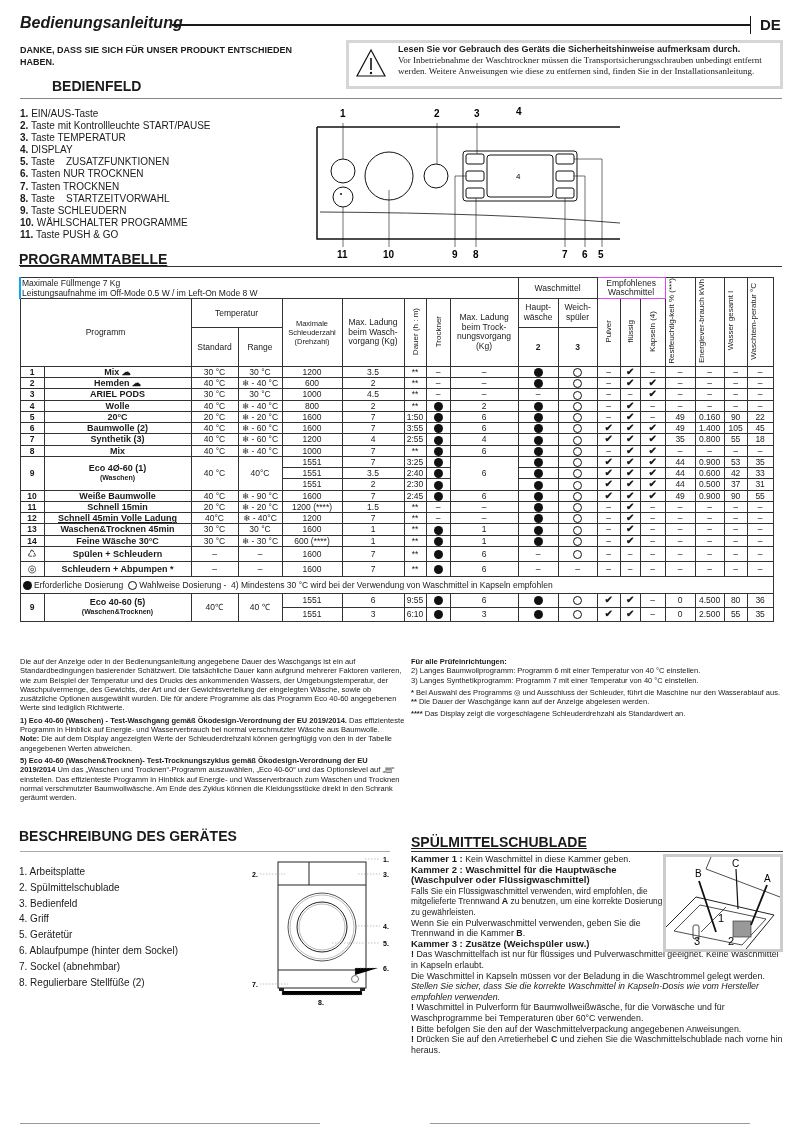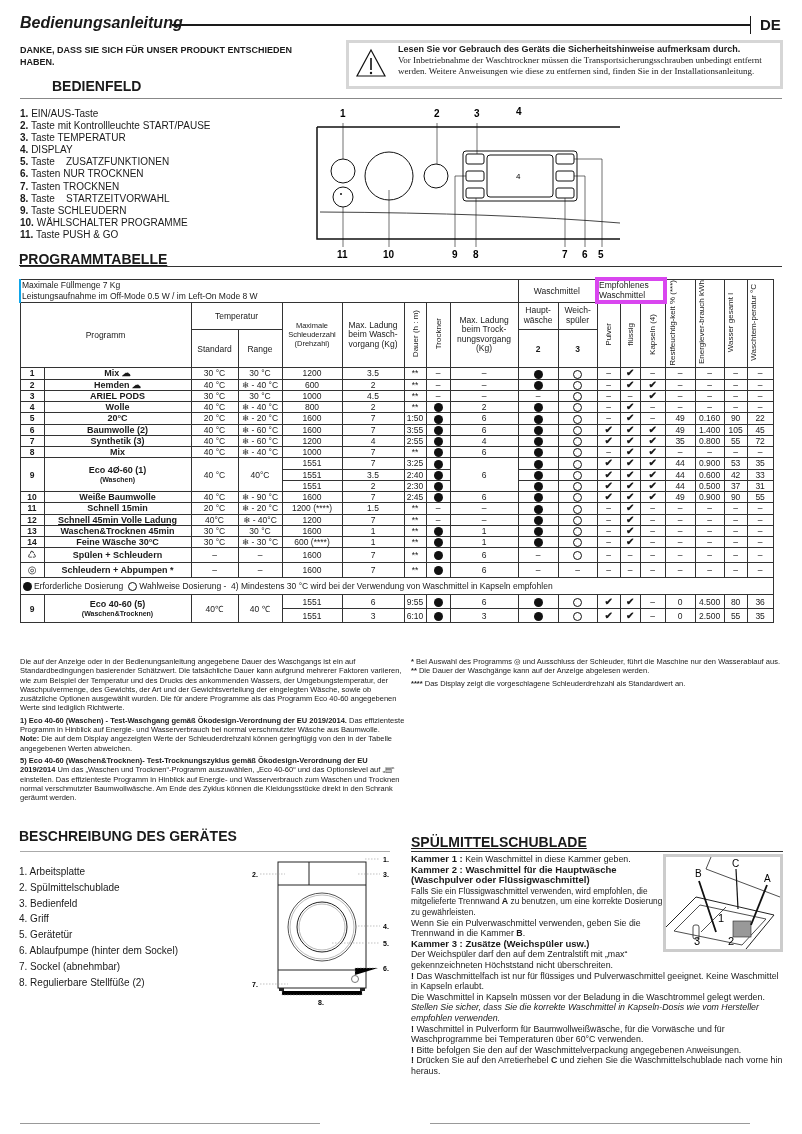--- a/index.html
+++ b/index.html
@@ -169,21 +169,21 @@
         <col style="width:25px">
         <col style="width:30px">
         <col style="width:29px">
         <col style="width:23px">
         <col style="width:26px">
   </colgroup>
   <tbody>
         <tr class="info-top first">
           <td colspan="9">Maximale Füllmenge 7 Kg</td>
           <td colspan="2" rowspan="2" style="border:1px solid #333;text-align:center">Waschmittel</td>
-          <td colspan="3" rowspan="2" class="th-norm" style="border:4px solid #d946ef;padding:0">Empfohlenes Waschmittel</td>
+          <td colspan="3" rowspan="2" class="th-norm" style="border:1px solid #d946ef;text-align:center;padding:0">Empfohlenes Waschmittel</td>
           <td rowspan="5" style="border:1px solid #333"><span class="vert">Restfeuchtig-keit % (***)</span></td>
           <td rowspan="5" style="border:1px solid #333"><span class="vert">Energiever-brauch kWh</span></td>
           <td rowspan="5" style="border:1px solid #333"><span class="vert">Wasser gesamt l</span></td>
           <td rowspan="5" style="border:1px solid #333"><span class="vert">Waschtem-peratur °C</span></td>
         </tr>
   <tr class="info-top">
           <td colspan="9" style="border-bottom:1px solid #333">Leistungsaufnahme im Off-Mode 0.5 W / im Left-On Mode 8 W</td>
         </tr>
   <tr>
     <td colspan="2" rowspan="3">Programm</td>
@@ -340,21 +340,21 @@
           <td><span class="dot"></span></td>
           <td>4</td>
           <td><span class="dot"></span></td>
           <td><span class="ring"></span></td>
           <td class="chk">✔</td>
           <td class="chk">✔</td>
           <td class="chk">✔</td>
           <td>35</td>
           <td>0.800</td>
           <td>55</td>
-          <td>72</td>
+          <td>18</td>
         </tr>
   <tr>
           <td class="pnum">8</td>
           <td class="pname">Mix</td>
           <td>40 °C</td>
           <td>❄ - 40 °C</td>
           <td>1000</td>
           <td>7</td>
           <td>**</td>
           <td><span class="dot"></span></td>
@@ -611,20 +611,21 @@
     </table>
 </div>
 
 <div class="abs notes-left">
   <p>Die auf der Anzeige oder in der Bedienungsanleitung angegebene Dauer des Waschgangs ist ein auf Standardbedingungen basierender Schätzwert. Die tatsächliche Dauer kann aufgrund mehrerer Faktoren variieren, wie zum Beispiel der Temperatur und des Drucks des ankommenden Wassers, der Umgebungstemperatur, der Waschpulvermenge, des Gewichts, der Art und der Gewichtsverteilung der eingelegten Wäsche, sowie ob zusätzliche Optionen ausgewählt wurden. Die für andere Programme als das Programm Eco 40-60 angegebenen Werte sind lediglich Richtwerte.</p>
   <p><b>1) Eco 40-60 (Waschen) - Test-Waschgang gemäß Ökodesign-Verordnung der EU 2019/2014.</b><span> Das effizienteste Programm in Hinblick auf Energie- und Wasserverbrauch bei normal verschmutzter Wäsche aus Baumwolle.</span><br><b>Note:</b><span> Die auf dem Display angezeigten Werte der Schleuderdrehzahl können geringfügig von den in der Tabelle angegebenen Werten abweichen.</span></p>
   <p><b>5) Eco 40-60 (Waschen&amp;Trocknen)- Test-Trocknungszyklus gemäß Ökodesign-Verordnung der EU 2019/2014</b><span> Um das „Waschen und Trocknen“-Programm auszuwählen, „Eco 40-60“ und das Optionslevel auf „▤“ einstellen. Das effizienteste Programm in Hinblick auf Energie- und Wasserverbrauch zum Waschen und Trocknen normal verschmutzter Baumwollwäsche. Am Ende des Zyklus können die Kleidungsstücke direkt in den Schrank geräumt werden.</span></p>
 </div>
 
 <div class="abs notes-right">
+  <p><b>Für alle Prüfeinrichtungen:</b><br><span>2)  Langes Baumwollprogramm: Programm 6 mit einer Temperatur von 40 °C einstellen.</span><br><span>3)  Langes Synthetikprogramm: Programm 7 mit einer Temperatur von 40 °C einstellen.</span></p>
   <p><b>*</b><span> Bei Auswahl des Programms ◎ und Ausschluss der Schleuder, führt die Maschine nur den Wasserablauf aus.</span></p>
   <p style="margin-top:-3px"><b>**</b><span>  Die Dauer der Waschgänge kann auf der Anzeige abgelesen werden.</span></p>
   <p><b>****</b><span> Das Display zeigt die vorgeschlagene Schleuderdrehzahl als Standardwert an.</span></p>
 </div>
 
 <div class="abs h-section beschreibung-h">BESCHREIBUNG DES GERÄTES</div>
 <div class="abs rule r3"></div>
 <ul class="abs parts-list">
   <li>1. Arbeitsplatte</li>
   <li>2. Spülmittelschublade</li>
@@ -671,21 +672,20 @@
 <div class="abs h-section spuel-h">SPÜLMITTELSCHUBLADE</div>
 <div class="abs rule r4"></div>
 
 <div class="abs spuel-text">
   <div style="width:252px">
     <span class="k">Kammer 1 :</span><span> Kein Waschmittel in diese Kammer geben.</span><br>
     <span class="k">Kammer 2 : Waschmittel für die Hauptwäsche (Waschpulver oder Flüssigwaschmittel)</span><br>
     <span style="font-size:8.3px">Falls Sie ein Flüssigwaschmittel verwenden, wird empfohlen, die mitgelieferte Trennwand </span><b>A</b><span style="font-size:8.3px"> zu benutzen, um eine korrekte Dosierung zu gewährleisten.</span><br>
     <span>Wenn Sie ein Pulverwaschmittel verwenden, geben Sie die Trennwand in die Kammer </span><b>B</b><span>.</span><br>
     <span class="k">Kammer 3 : Zusätze (Weichspüler usw.)</span><br>
-    <span>Der Weichspüler darf den auf dem Zentralstift mit „max“ gekennzeichneten Höchststand nicht überschreiten.</span>
   </div>
   <div style="width:375px">
     <b>!</b> <span>Das Waschmittelfach ist nur für flüssiges und Pulverwaschmittel geeignet. Keine Waschmittel in Kapseln erlaubt.</span><br>
     <span>Die Waschmittel in Kapseln müssen vor der Beladung in die Waschtrommel gelegt werden.</span><br>
     <i>Stellen Sie sicher, dass Sie die korrekte Waschmittel in Kapseln-Dosis wie vom Hersteller empfohlen verwenden.</i><br>
     <b>!</b> <span>Waschmittel in Pulverform für Baumwollweißwäsche, für die Vorwäsche und für Waschprogramme bei Temperaturen über 60°C verwenden.</span><br>
     <b>!</b> <span>Bitte befolgen Sie den auf der Waschmittelverpackung angegebenen Anweisungen.</span><br>
     <b>!</b> <span>Drücken Sie auf den Arretierhebel </span><b>C</b><span> und ziehen Sie die Waschmittelschublade nach vorne hin heraus.</span>
   </div>
 </div>

